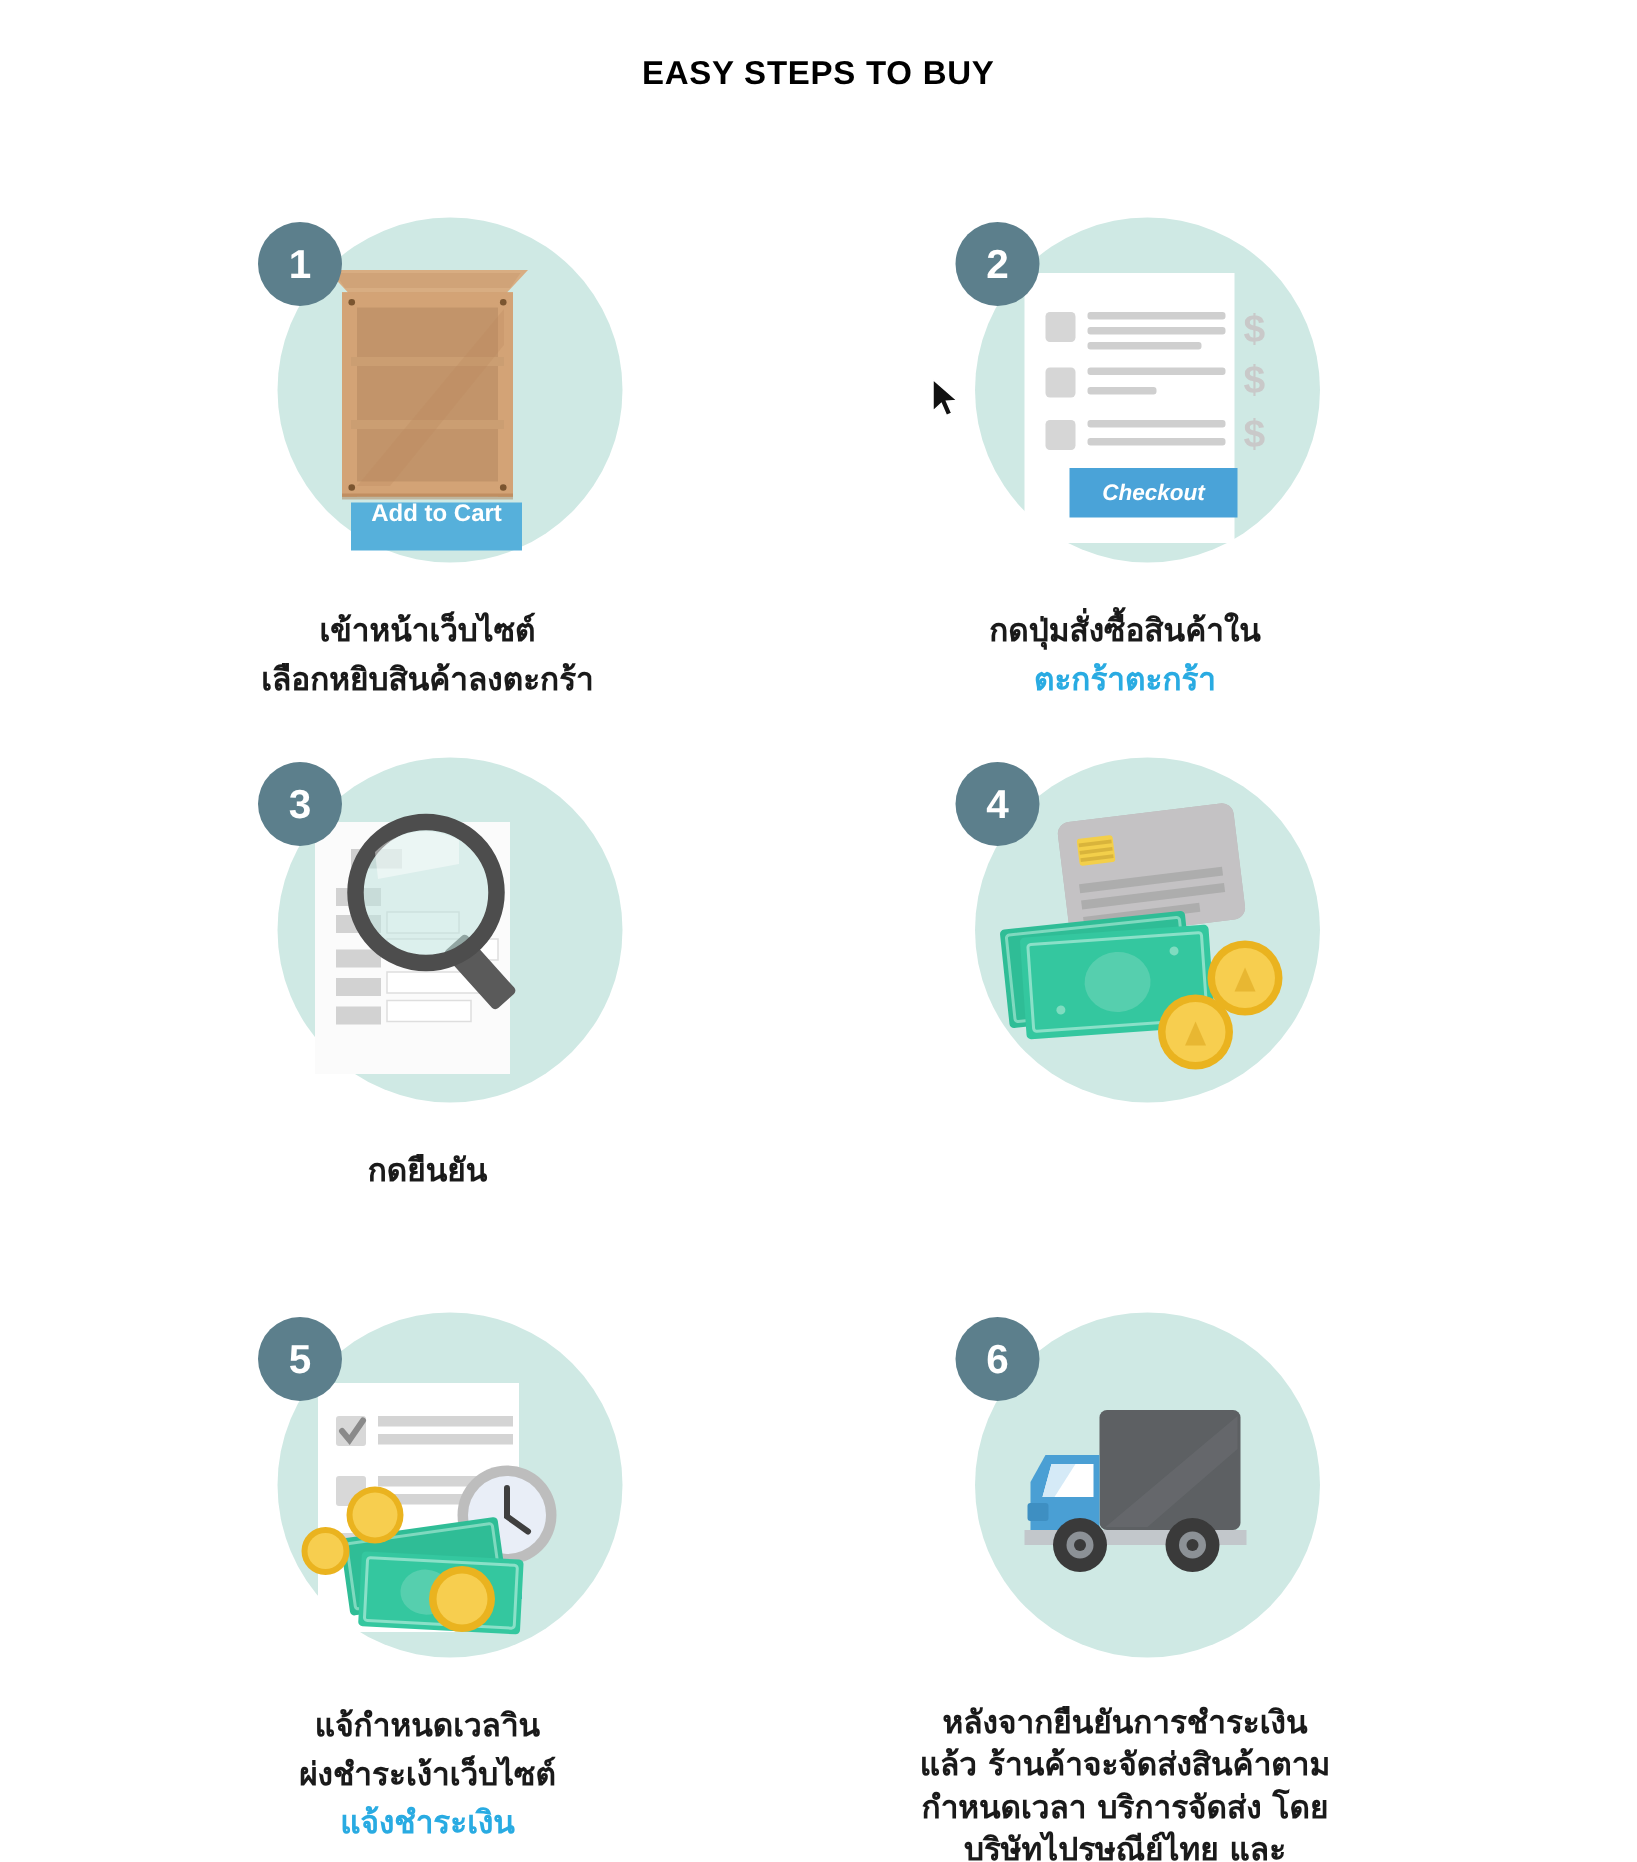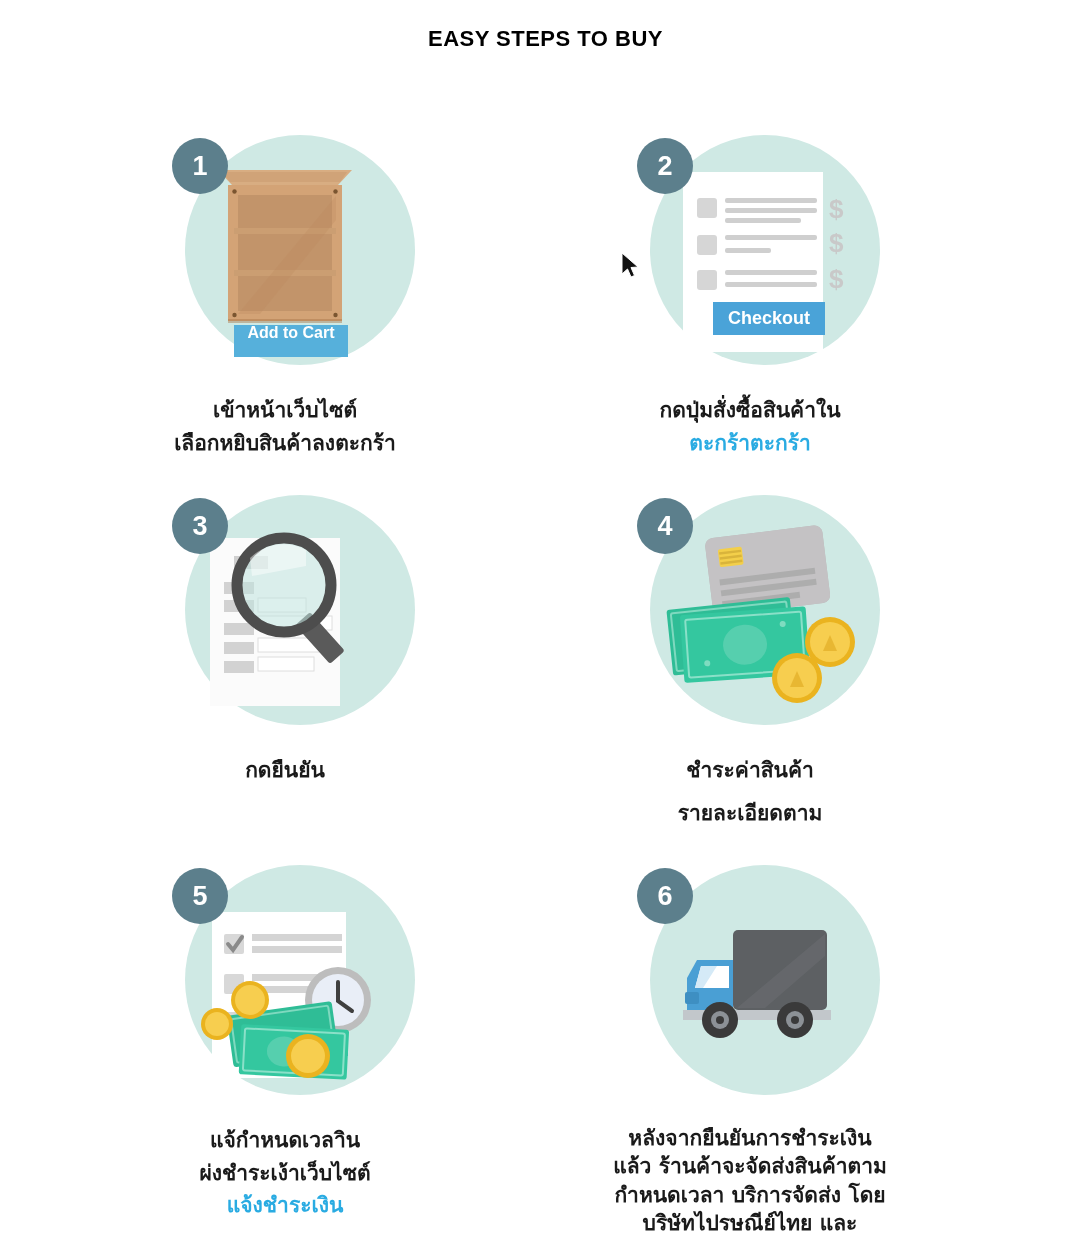--- a/index.html
+++ b/index.html
@@ -14,21 +14,21 @@
     position: relative;
     overflow: hidden;
   }
   .page-title {
     text-align: center;
     font-size: 22px;
     font-weight: bold;
     color: #000000;
     letter-spacing: 0.5px;
     margin: 0;
-    padding-top: 26px;
+    padding-top: 36px;
     font-family: "Liberation Sans", sans-serif;
   }
   .steps-grid {
     position: relative;
     width: 1091px;
   }
   .step {
     position: absolute;
     width: 430px;
     display: flex;
@@ -165,21 +165,21 @@
         <text x="204" y="122" font-size="26" font-weight="bold" fill="#c9c9c9" font-family="Liberation Sans, sans-serif">$</text>
 
         <rect x="72" y="140" width="20" height="20" rx="3" fill="#d6d6d6"></rect>
         <rect x="100" y="140" width="92" height="5" rx="2" fill="#cfcfcf"></rect>
         <rect x="100" y="152" width="92" height="5" rx="2" fill="#cfcfcf"></rect>
         <text x="204" y="158" font-size="26" font-weight="bold" fill="#c9c9c9" font-family="Liberation Sans, sans-serif">$</text>
 
         <rect x="88" y="172" width="112" height="33" fill="#4aa3d8"></rect>
       </svg>
       <div style="position:absolute;left:88px;top:172px;width:112px;height:33px;display:flex;align-items:center;justify-content:center;z-index:6;">
-        <span style="color:#ffffff;font-size:18px;font-weight:bold;font-family:'Liberation Sans',sans-serif;">Checkout</span>
+        <span style="color:#ffffff;font-size:15px;font-weight:bold;font-family:'Liberation Sans',sans-serif;font-style:italic;">Checkout</span>
       </div>
     </div>
     <div class="caption">
       <span class="line">กดปุ่มสั่งซื้อสินค้าใน</span>
       <span class="line link">ตะกร้าตะกร้า</span>
     </div>
   </div>
 
   <div class="step step-col-left step-row-2">
     <div class="illus-wrap">
@@ -241,24 +241,20 @@
         </g>
 
         <circle cx="205" cy="152" r="25" fill="#eab31f"></circle>
         <circle cx="205" cy="152" r="20" fill="#f7ce4f"></circle>
         <path d="M198 161 l7 -16 l7 16 z" fill="#e0ab23" opacity="0.65"></path>
         <circle cx="172" cy="188" r="25" fill="#eab31f"></circle>
         <circle cx="172" cy="188" r="20" fill="#f7ce4f"></circle>
         <path d="M165 197 l7 -16 l7 16 z" fill="#e0ab23" opacity="0.65"></path>
       </svg>
     </div>
-    <div class="caption">
-      <span class="line">ชำระค่าสินค้า</span>
-      <span class="line" style="margin-top:10px">รายละเอียดตาม</span>
-    </div>
   </div>
 
   <div class="step step-col-left step-row-3">
     <div class="illus-wrap">
       <div class="circle-bg"></div>
       <div class="badge">5</div>
       <svg class="art" viewBox="0 0 250 250">
         <rect x="52" y="52" width="134" height="166" fill="#ffffff"></rect>
 
         <rect x="64" y="74" width="20" height="20" rx="2" fill="#d8d8d8"></rect>

